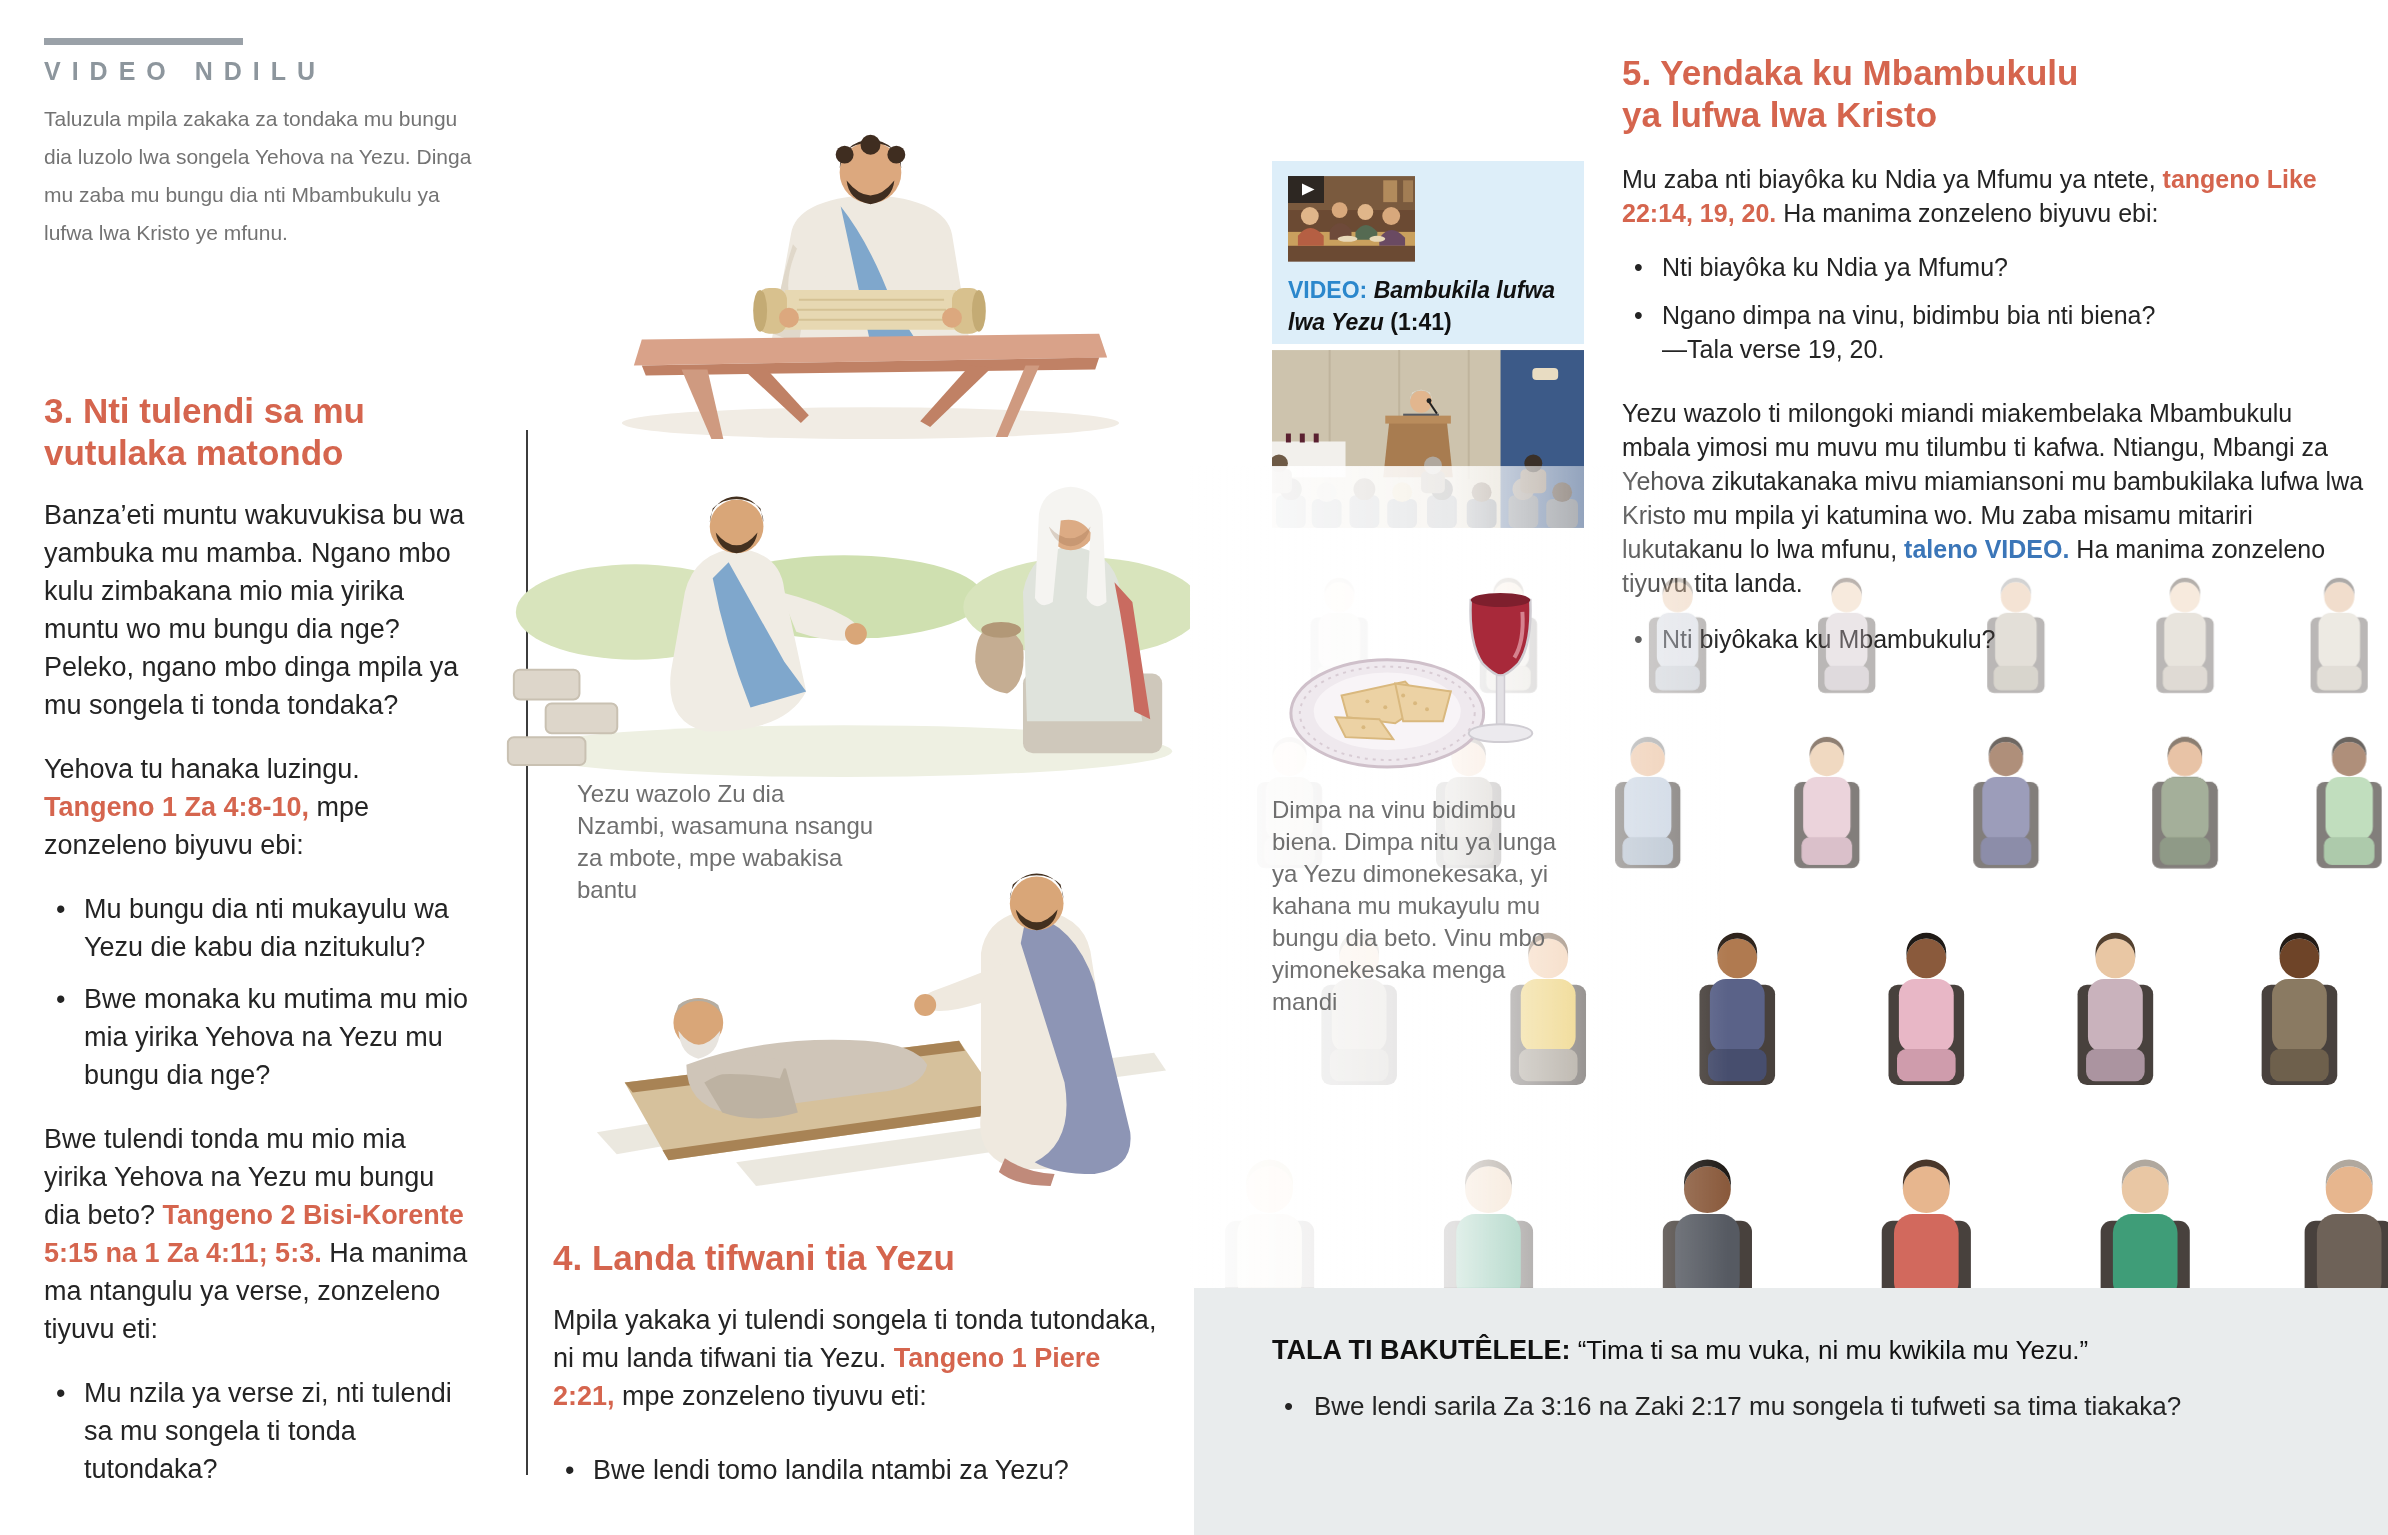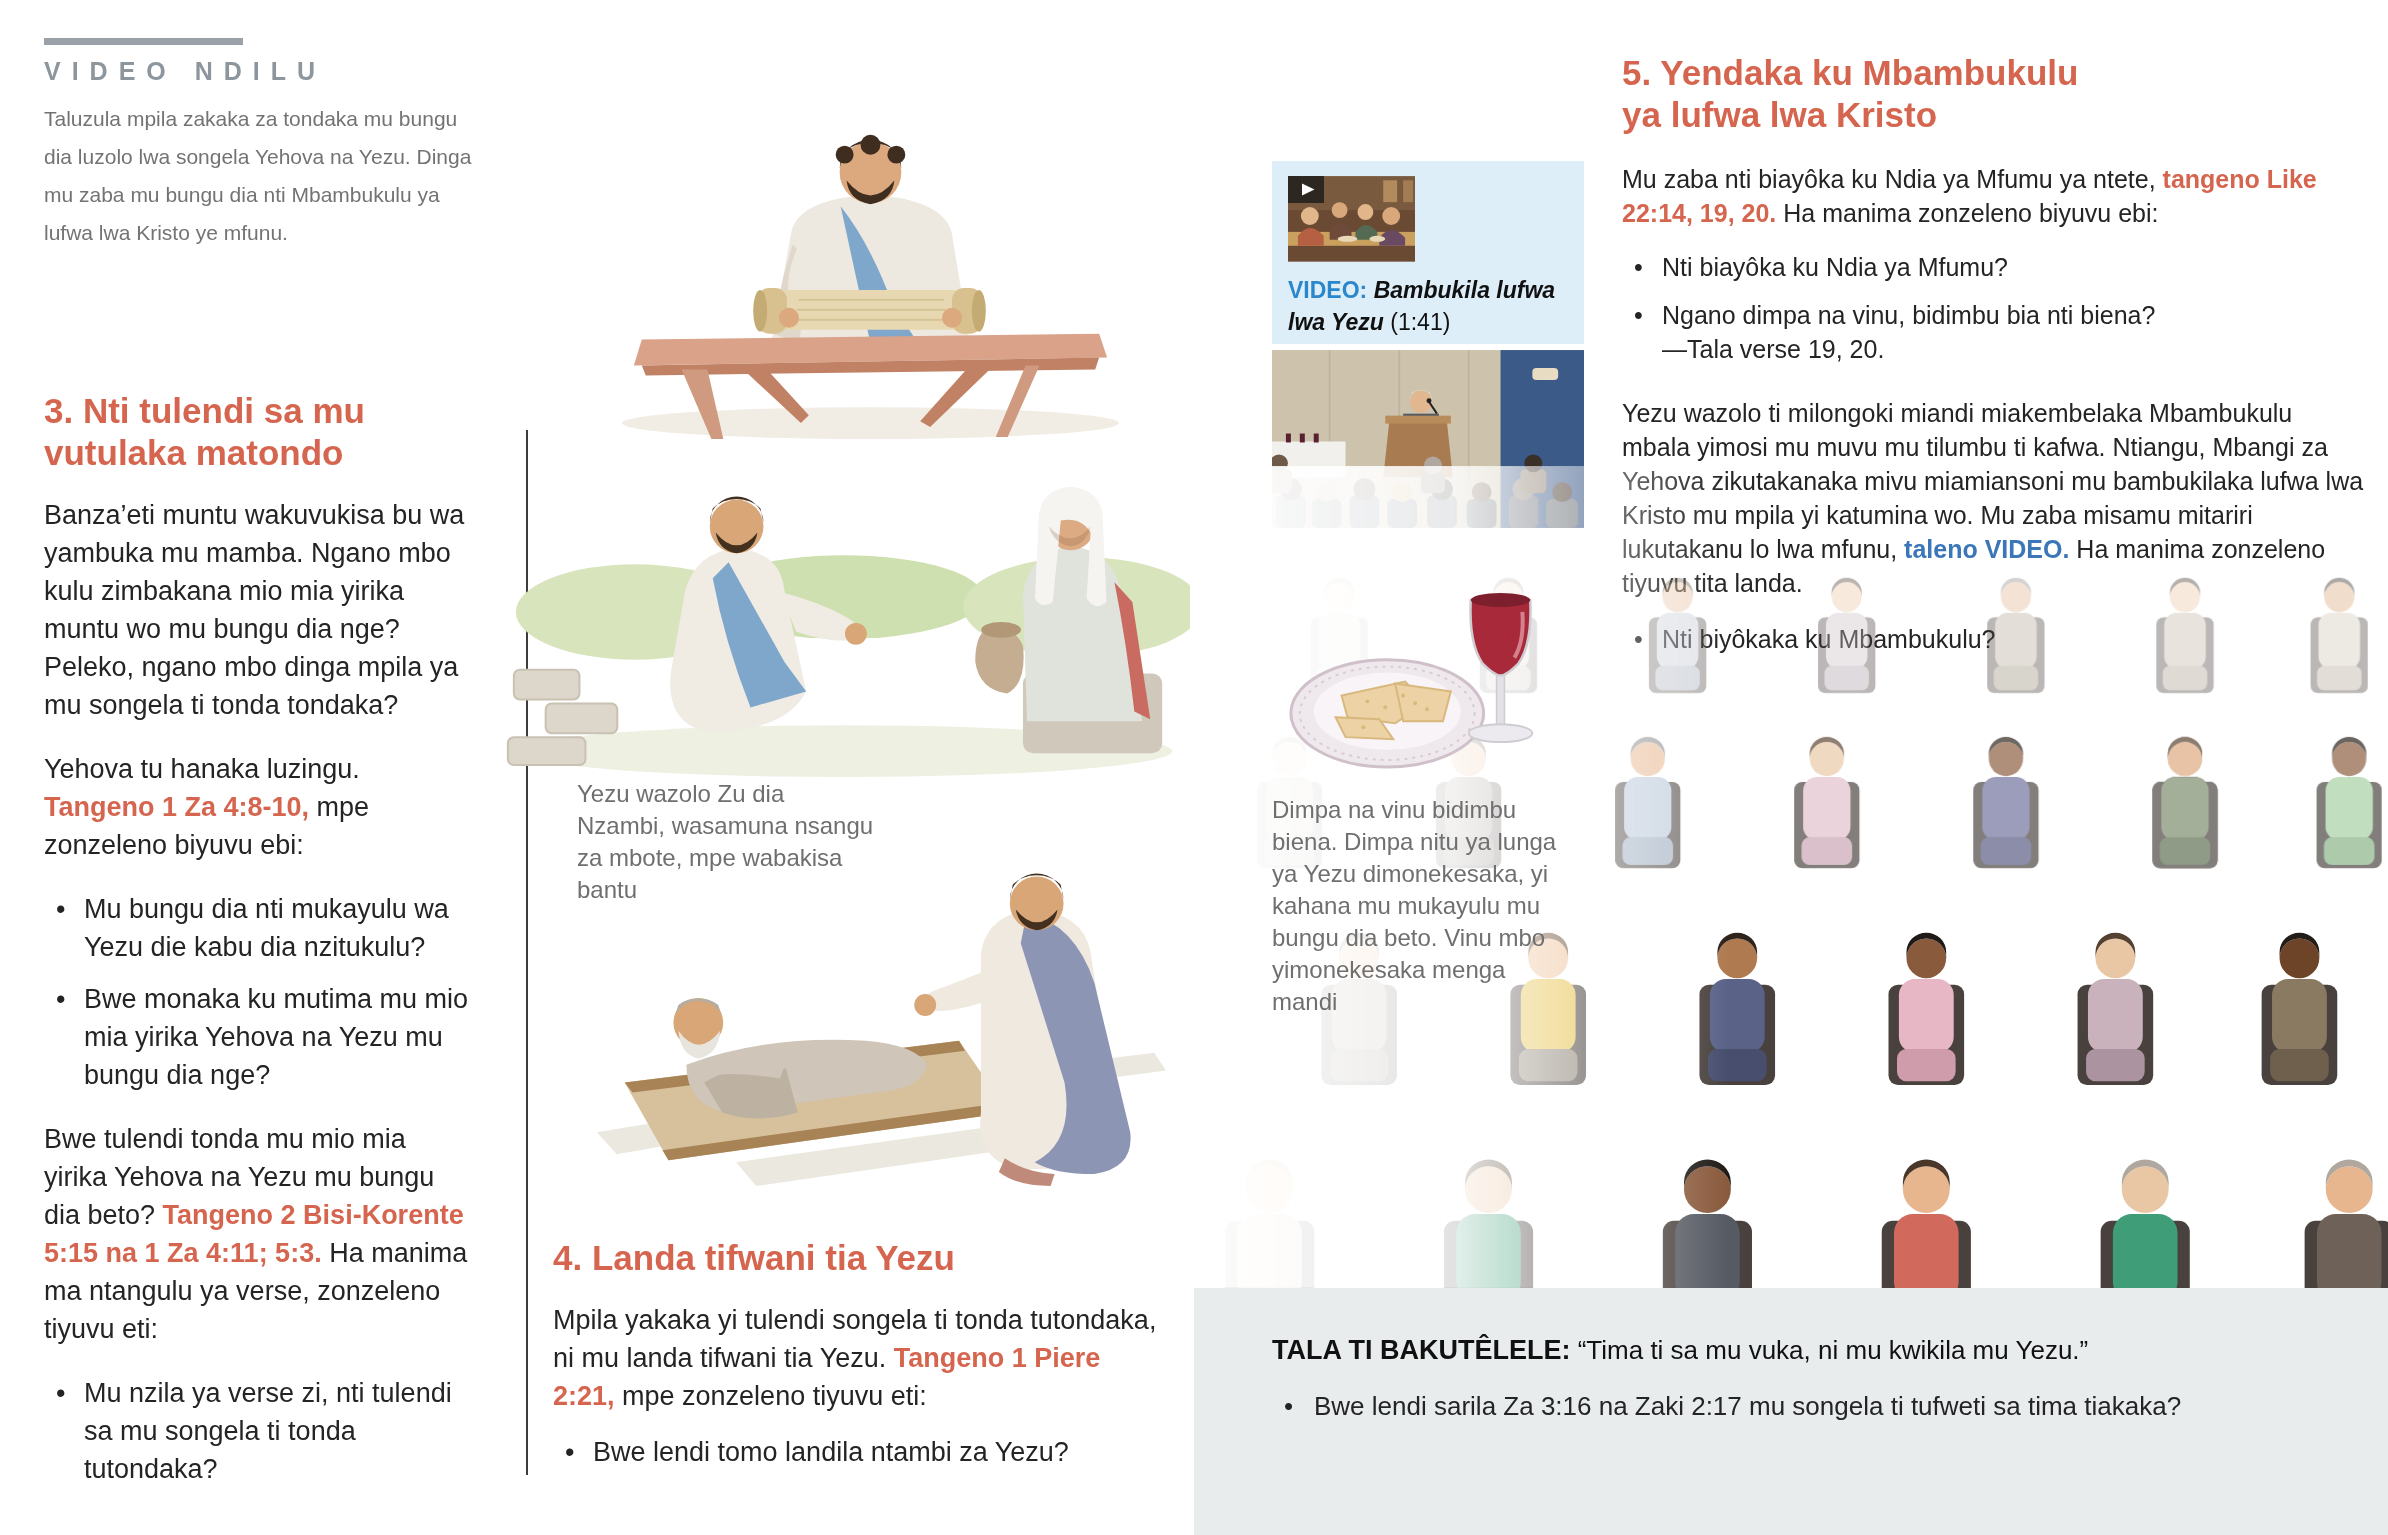--- a/index.html
+++ b/index.html
@@ -22,21 +22,21 @@
   ul.bul li:before{content:"•";position:absolute;left:12px;top:0;}
   .bul-l li{font-size:27px;line-height:38px;}
   .bul-r li{font-size:25px;line-height:34px;}
   .divider{width:2px;background:#3c3c3c;}
   .caption{font-size:24px;line-height:32px;color:#6f6f6f;}
   
   .videobox{width:312px;height:183px;background:#ddeef9;box-sizing:border-box;padding:15px 16px;}
   .vid-cap{margin-top:12px;font-size:23px;line-height:32px;color:#111;}
   .vid-label{color:#2b87cc;font-weight:bold;}
   .vid-title{font-style:italic;font-weight:bold;}
-  .vid-dur{font-weight:normal;}
+  .vid-dur{font-weight:bold;}
   
   .review{width:1194px;height:292px;background:#e9eced;box-sizing:border-box;padding:44px 60px 0 78px;}
   .review-line{font-size:26px;line-height:36px;color:#111;}
   .review-h{font-size:27px;font-weight:bold;color:#111;}
   .review-b{position:relative;margin-top:20px;padding-left:42px;font-size:26px;line-height:36px;}
   .review-b:before{content:"•";position:absolute;left:12px;top:0;}
   svg{display:block;}
 </style>
 </head>
 <body>
@@ -148,21 +148,21 @@
     <path d="M470,180 Q430,196 398,208 Q384,214 390,226 Q408,232 446,220 Z" fill="#efe9df"></path>
     <circle cx="390" cy="222" r="11" fill="#d9a678"></circle>
     <circle cx="502" cy="120" r="27" fill="#d9a678"></circle>
     <path d="M475,116 a27,26 0 0 1 54,0 l-3,-15 a30,23 0 0 0 -48,0 z" fill="#43301f"></path>
     <path d="M481,126 Q502,152 523,126 Q520,144 502,147 Q484,144 481,126 Z" fill="#43301f"></path>
     <path d="M470,376 Q490,390 520,392 L516,404 Q482,404 464,390 Z" fill="#c08a7a"></path>
   </svg>
 
   <div class="abs" style="left:553px;top:1237px;width:607px;">
     <h2 class="sec-h">4. Landa tifwani tia Yezu</h2>
-    <p class="body-l" style="margin-bottom:18px;"><span>Mpila yakaka yi tulendi songela ti tonda tutondaka, ni mu landa tifwani tia Yezu. </span><span class="ref">Tangeno 1 Piere 2:21,</span><span> mpe zonzeleno tiyuvu eti:</span></p>
+    <p class="body-l" style="margin-bottom:36px;"><span>Mpila yakaka yi tulendi songela ti tonda tutondaka, ni mu landa tifwani tia Yezu. </span><span class="ref">Tangeno 1 Piere 2:21,</span><span> mpe zonzeleno tiyuvu eti:</span></p>
     <ul class="bul bul-l">
       <li>Bwe lendi tomo landila ntambi za Yezu?</li>
     </ul>
   </div>
 
   <div class="abs videobox" style="left:1272px;top:161px;">
     <div style="position:relative;width:127px;height:86px;">
       <svg width="127" height="86" viewBox="0 0 128 86">
         <rect width="128" height="86" fill="#6b4a33"></rect>
         <rect y="0" width="128" height="34" fill="#7a5a3e"></rect>

